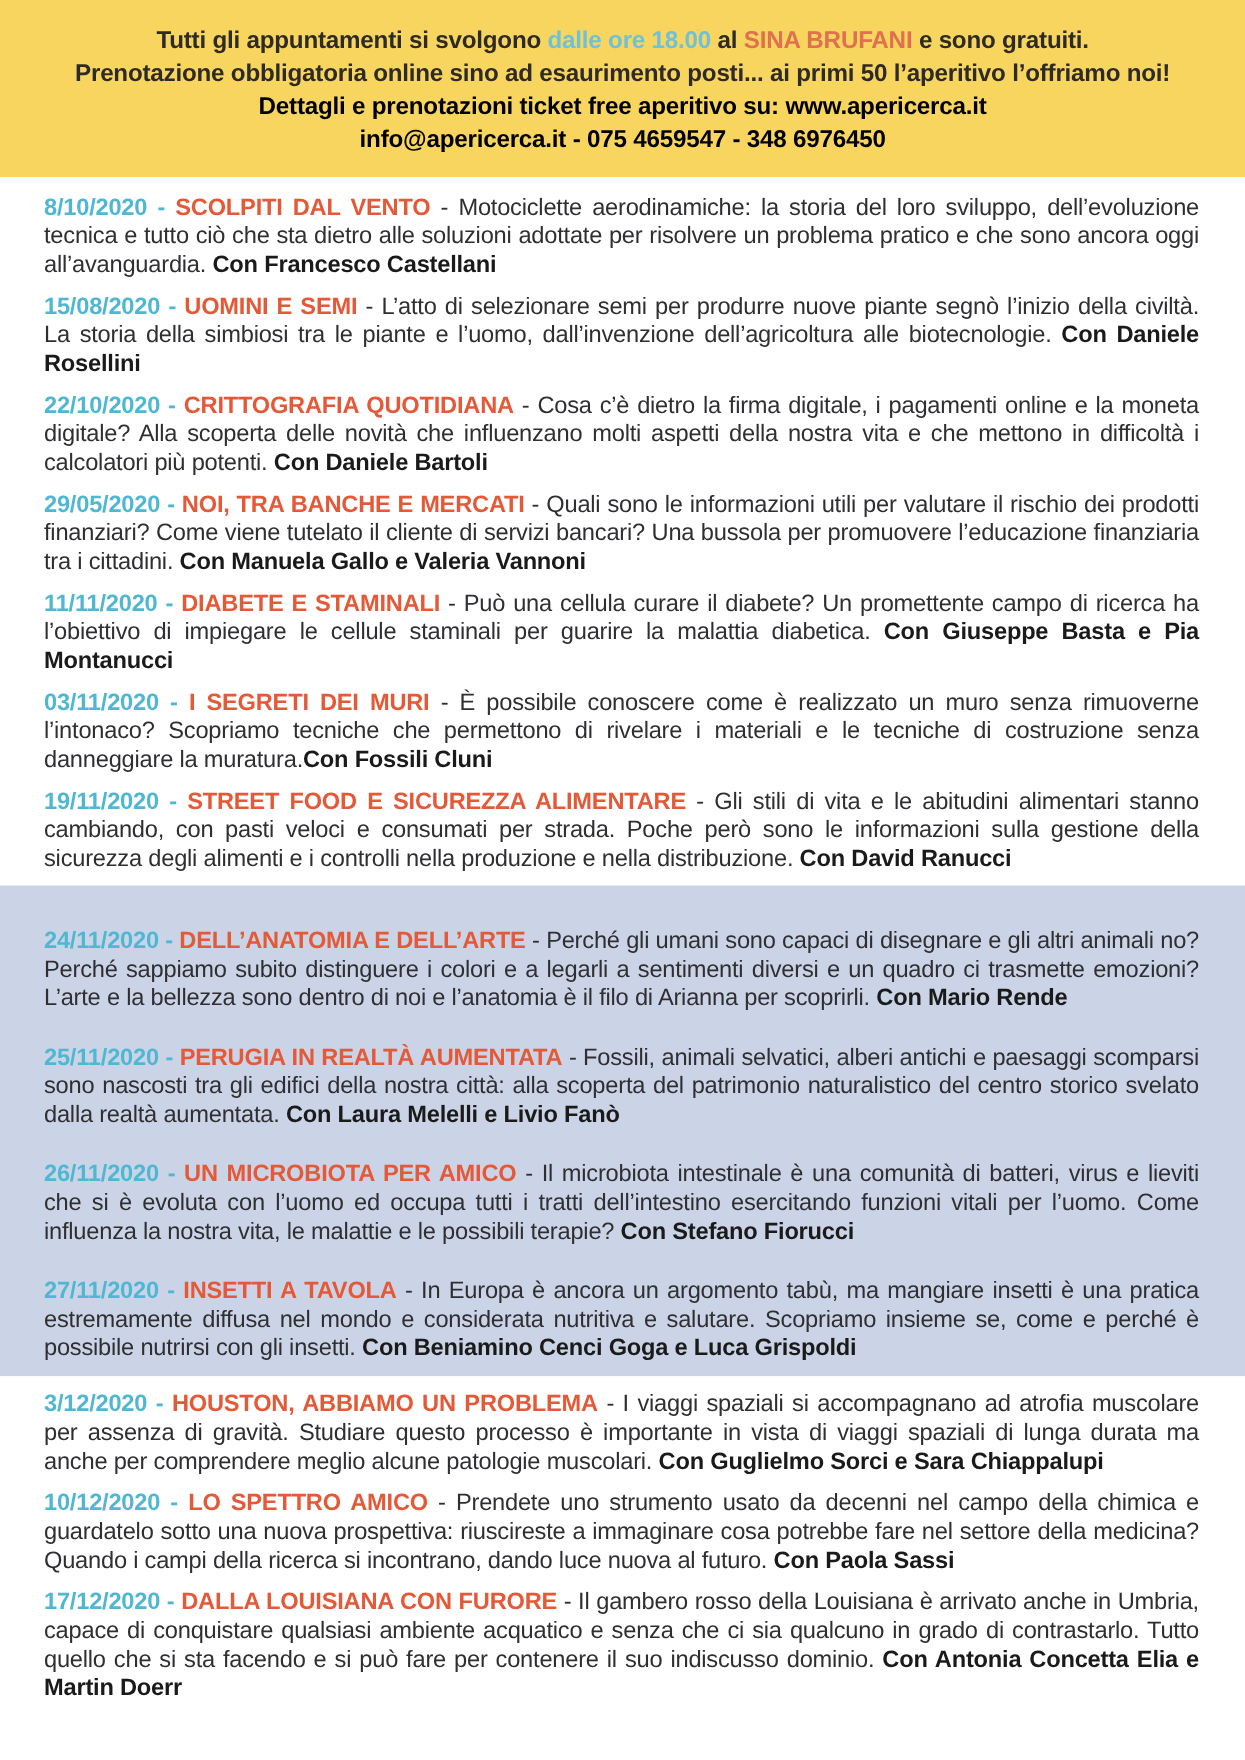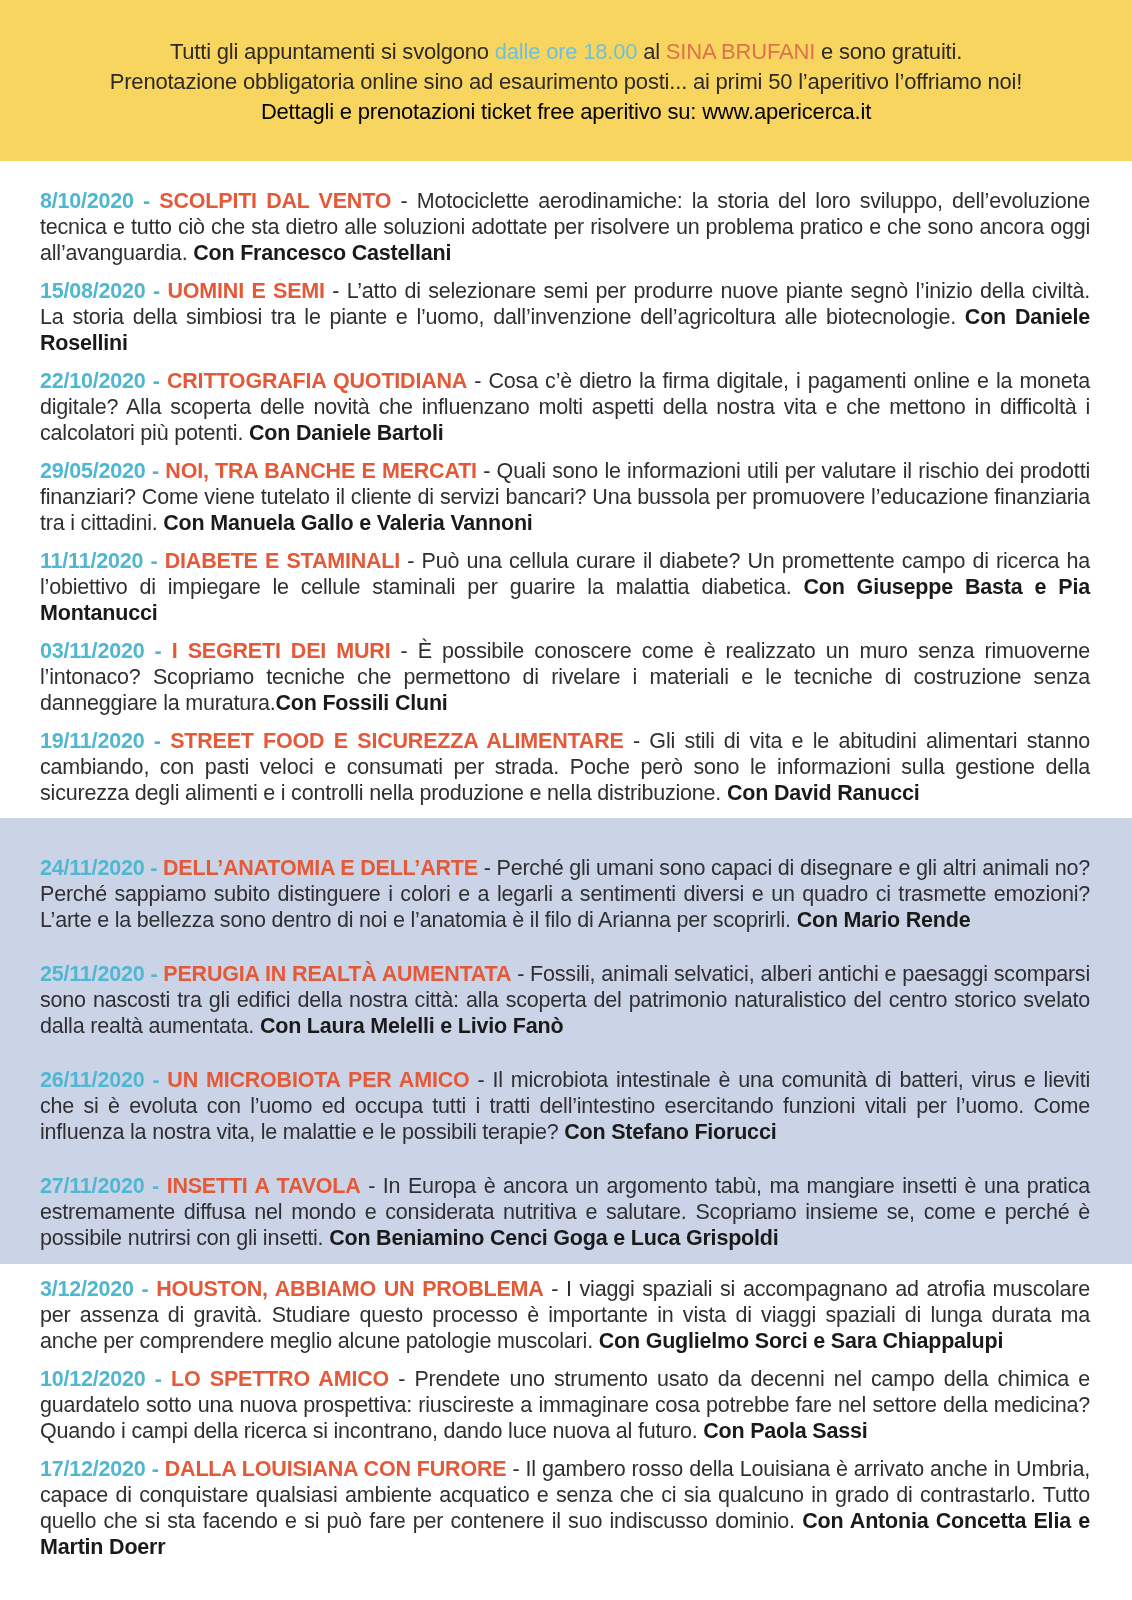--- a/index.html
+++ b/index.html
@@ -20,28 +20,28 @@
     text-align: center;
     gap: 3px;
     padding: 6px 20px 4px 20px;
   }
   .banner p {
     margin: 0;
     font-size: 22px;
     line-height: 27px;
     letter-spacing: -0.2px;
     color: #2E2A26;
-    font-weight: 400;
+    font-weight: 700;
   }
   .banner .cyan   { color: #6FC1DA; }
   .banner .salmon { color: #DF7050; }
   .banner .orange { color: #000000; }
   .banner a { text-decoration: none; color: inherit; cursor: pointer; }
   
-  .events { padding: 27px 42px 0 40px; }
+  .events { padding: 14px 42px 0 40px; }
   .event  { margin: 0 0 12px 0; }
   .event p {
     margin: 0;
     font-size: 21.5px;
     line-height: 26px;
     letter-spacing: -0.2px;
     color: #2F2E32;
     text-align: justify;
   }
   .date     { color: #4FB7D1; font-weight: 700; white-space: nowrap; }
@@ -61,20 +61,23 @@
 
 <div class="page">
 
   <header class="banner">
     <p>
       <span>Tutti gli appuntamenti si svolgono </span><span class="cyan">dalle ore 18.00</span><span> al </span><span class="salmon">SINA BRUFANI</span><span> e sono gratuiti.</span>
     </p>
     <p>Prenotazione obbligatoria online sino ad esaurimento posti... ai primi 50 l’aperitivo l’offriamo noi!</p>
     <p class="orange">
       <span>Dettagli e prenotazioni ticket free aperitivo su: </span><a>www.apericerca.it</a>
+    </p>
+    <p class="orange">
+      <a>info@apericerca.it</a><span> - 075 4659547 - 348 6976450</span>
     </p>
   </header>
 
   <main class="events">
   <article class="event">
     <p class="event-text">
       <span class="date">8/10/2020 - </span><span class="title">SCOLPITI DAL VENTO</span><span class="desc"> - Motociclette aerodinamiche: la storia del loro sviluppo, dell’evoluzione tecnica e tutto ciò che sta dietro alle soluzioni adottate per risolvere un problema pratico e che sono ancora oggi all’avanguardia. </span><span class="speakers">Con Francesco Castellani</span>
     </p>
   </article>
 

